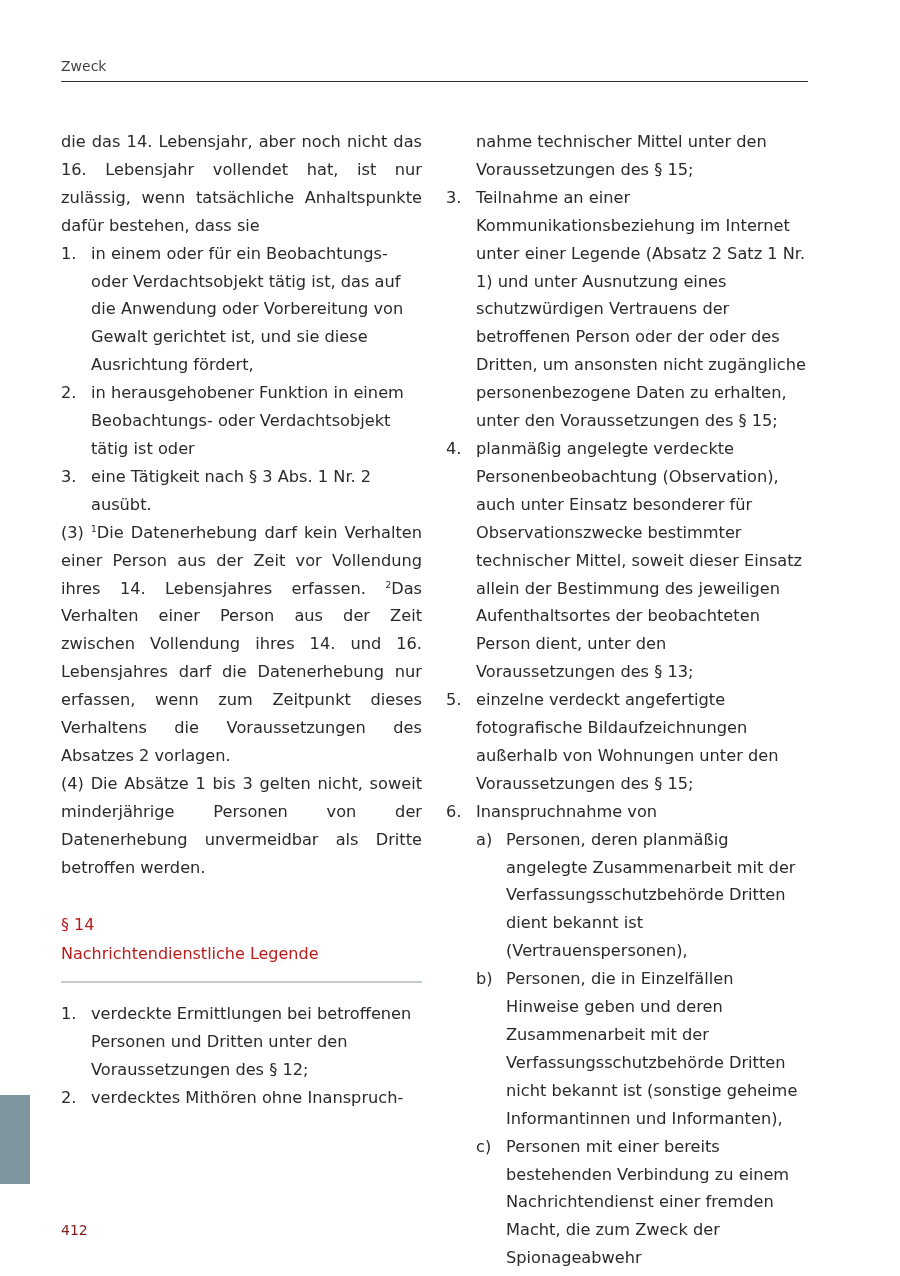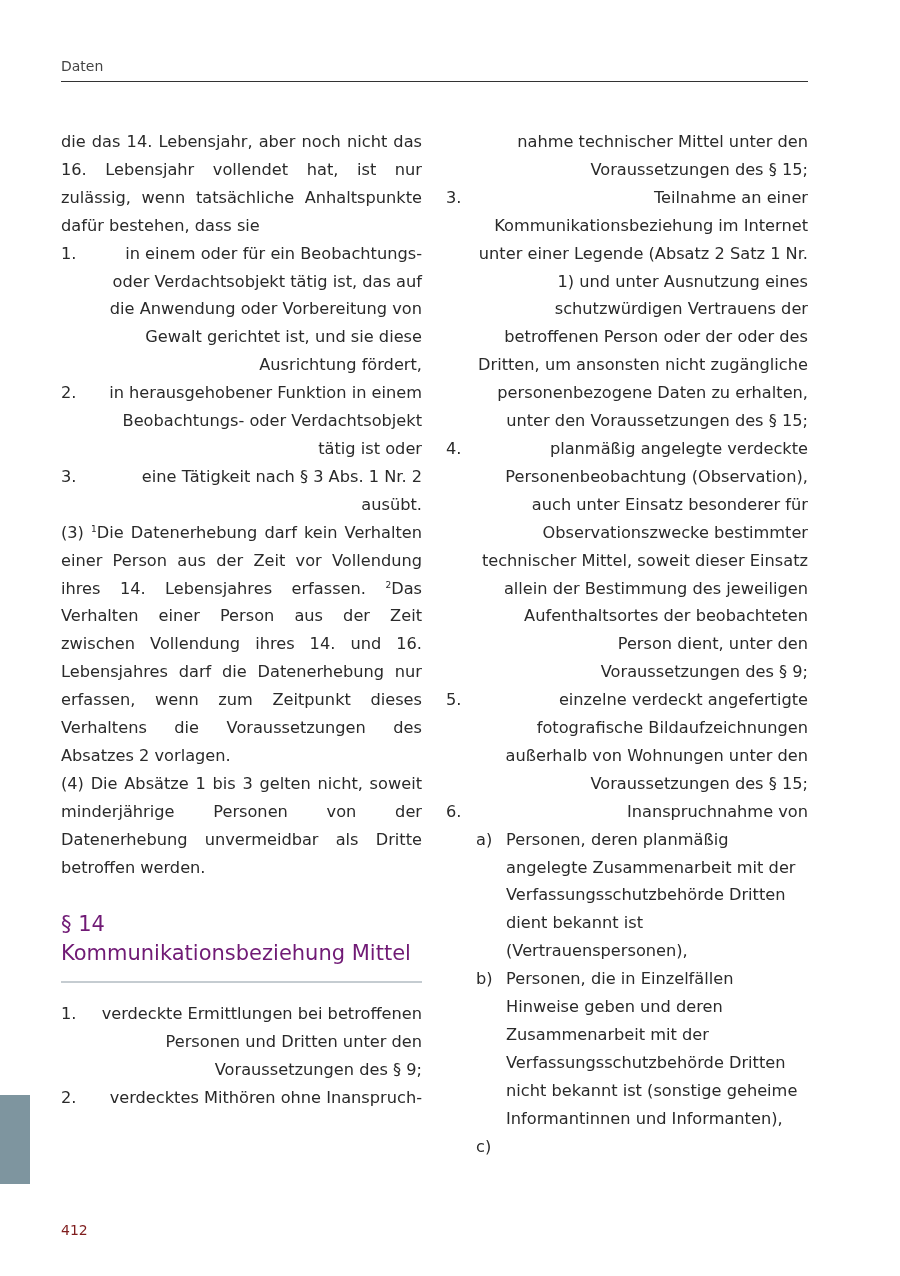--- a/index.html
+++ b/index.html
@@ -15,42 +15,42 @@
     position: absolute; left: 61px; top: 81px; width: 747px; height: 1px; background: #333;
   }
   .col {
     position: absolute; top: 128px; font-size: 16.2px; line-height: 27.9px;
   }
   .col.left { left: 61px; width: 361px; }
   .col.right { left: 446px; width: 362px; }
   .p { text-align: justify; text-align-last: left; margin: 0; }
   .li { display: flex; }
   .li .num { width: 30px; flex: 0 0 30px; }
-  .li .txt { flex: 1; text-align: right; }
+  .li .txt { flex: 1; }
   .sub { display: flex; padding-left: 30px; }
   .sub .num { width: 30px; flex: 0 0 30px; }
   .sub .txt { flex: 1; }
   sup { font-size: 9px; vertical-align: 6px; line-height: 0; }
   .section-heading {
-    font-size: 21px; line-height: 29px; color: #701a75; margin-top: 29px; margin-bottom: 0;
+    font-size: 16px; line-height: 29px; color: #b91c1c; margin-top: 29px; margin-bottom: 0;
   }
   .heading-rule {
     height: 2px; background: #c5ccd1; margin-top: 13px; margin-bottom: 17px;
   }
   .side-tab {
     position: absolute; left: 0; top: 1095px; width: 30px; height: 89px; background: #7e959f;
   }
   .page-number {
     position: absolute; left: 61px; top: 1222px; font-size: 14px; color: #7f1d1d;
   }
 </style>
 </head>
 <body>
 
-<div class="running-head">Daten</div>
+<div class="running-head">Zweck</div>
 <div class="head-rule"></div>
 
 <div class="col left">
   <p class="p">die das 14. Lebensjahr, aber noch nicht das 16. Lebensjahr vollendet hat, ist nur zulässig, wenn tatsächliche Anhaltspunkte dafür bestehen, dass sie</p>
   <div class="li">
     <span class="num">1.</span>
     <span class="txt">in einem oder für ein Beobachtungs- oder Verdachtsobjekt tätig ist, das auf die Anwendung oder Vorbereitung von Gewalt gerichtet ist, und sie diese Ausrichtung fördert,</span>
   </div>
   <div class="li">
     <span class="num">2.</span>
@@ -58,62 +58,63 @@
   </div>
   <div class="li">
     <span class="num">3.</span>
     <span class="txt">eine Tätigkeit nach § 3 Abs. 1 Nr. 2 ausübt.</span>
   </div>
   <p class="p"><span>(3)</span> <sup>1</sup><span>Die Datenerhebung darf kein Verhalten einer Person aus der Zeit vor Vollendung ihres 14. Lebensjahres erfassen.</span> <sup>2</sup><span>Das Verhalten einer Person aus der Zeit zwischen Vollendung ihres 14. und 16. Lebensjahres darf die Datenerhebung nur erfassen, wenn zum Zeitpunkt dieses Verhaltens die Voraussetzungen des Absatzes 2 vorlagen.</span></p>
   <p class="p">(4) Die Absätze 1 bis 3 gelten nicht, soweit minderjährige Personen von der Datenerhebung unvermeidbar als Dritte betroffen werden.</p>
 
   <div class="section-heading">
     <div>§ 14</div>
-    <div>Kommunikationsbeziehung Mittel</div>
+    <div>Nachrichtendienstliche Legende</div>
   </div>
   <div class="heading-rule"></div>
 
   <div class="li">
     <span class="num">1.</span>
-    <span class="txt">verdeckte Ermittlungen bei betroffenen Personen und Dritten unter den Voraussetzungen des § 9;</span>
+    <span class="txt">verdeckte Ermittlungen bei betroffenen Personen und Dritten unter den Voraussetzungen des § 12;</span>
   </div>
   <div class="li">
     <span class="num">2.</span>
     <span class="txt">verdecktes Mithören ohne Inanspruch-</span>
   </div>
 </div>
 
 <div class="col right">
   <div class="li">
     <span class="num"></span>
     <span class="txt">nahme technischer Mittel unter den Voraussetzungen des § 15;</span>
   </div>
   <div class="li">
     <span class="num">3.</span>
     <span class="txt">Teilnahme an einer Kommunikationsbeziehung im Internet unter einer Legende (Absatz 2 Satz 1 Nr. 1) und unter Ausnutzung eines schutzwürdigen Vertrauens der betroffenen Person oder der oder des Dritten, um ansonsten nicht zugängliche personenbezogene Daten zu erhalten, unter den Voraussetzungen des § 15;</span>
   </div>
   <div class="li">
     <span class="num">4.</span>
-    <span class="txt">planmäßig angelegte verdeckte Personenbeobachtung (Observation), auch unter Einsatz besonderer für Observationszwecke bestimmter technischer Mittel, soweit dieser Einsatz allein der Bestimmung des jeweiligen Aufenthaltsortes der beobachteten Person dient, unter den Voraussetzungen des § 9;</span>
+    <span class="txt">planmäßig angelegte verdeckte Personenbeobachtung (Observation), auch unter Einsatz besonderer für Observationszwecke bestimmter technischer Mittel, soweit dieser Einsatz allein der Bestimmung des jeweiligen Aufenthaltsortes der beobachteten Person dient, unter den Voraussetzungen des § 13;</span>
   </div>
   <div class="li">
     <span class="num">5.</span>
     <span class="txt">einzelne verdeckt angefertigte fotografische Bildaufzeichnungen außerhalb von Wohnungen unter den Voraussetzungen des § 15;</span>
   </div>
   <div class="li">
     <span class="num">6.</span>
     <span class="txt">Inanspruchnahme von</span>
   </div>
   <div class="sub">
     <span class="num">a)</span>
     <span class="txt">Personen, deren planmäßig angelegte Zusammenarbeit mit der Verfassungsschutzbehörde Dritten dient bekannt ist (Vertrauenspersonen),</span>
   </div>
   <div class="sub">
     <span class="num">b)</span>
     <span class="txt">Personen, die in Einzelfällen Hinweise geben und deren Zusammenarbeit mit der Verfassungsschutzbehörde Dritten nicht bekannt ist (sonstige geheime Informantinnen und Informanten),</span>
   </div>
   <div class="sub">
     <span class="num">c)</span>
+    <span class="txt">Personen mit einer bereits bestehenden Verbindung zu einem Nachrichtendienst einer fremden Macht, die zum Zweck der Spionageabwehr</span>
   </div>
 </div>
 
 <div class="side-tab"></div>
 <div class="page-number">412</div>
 
 </body></html>

